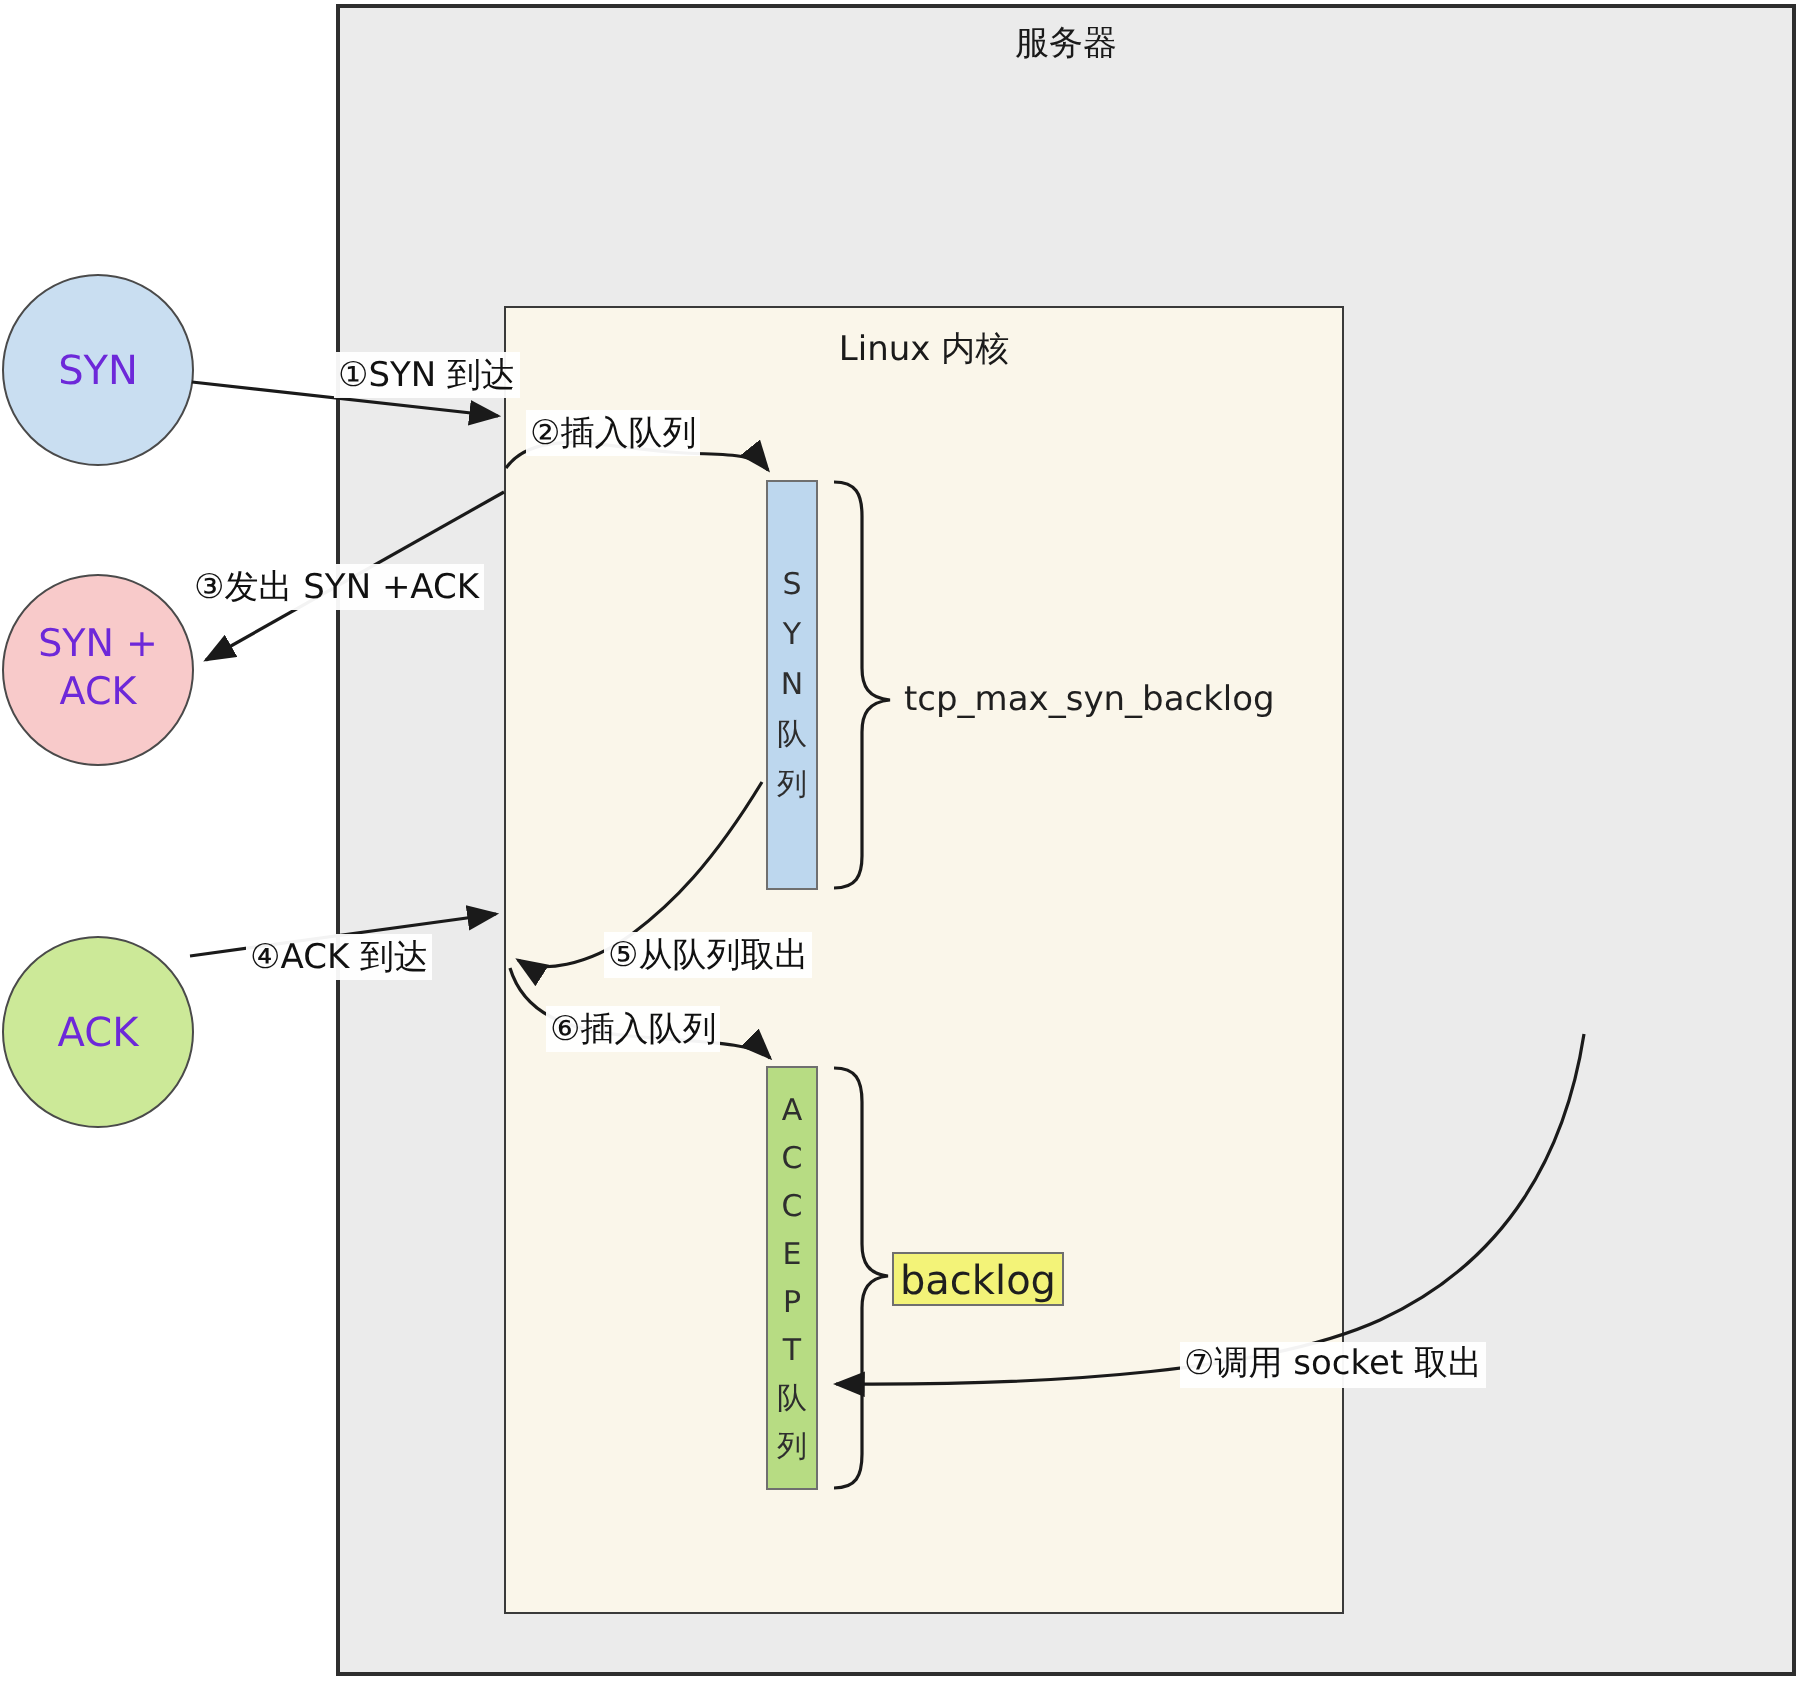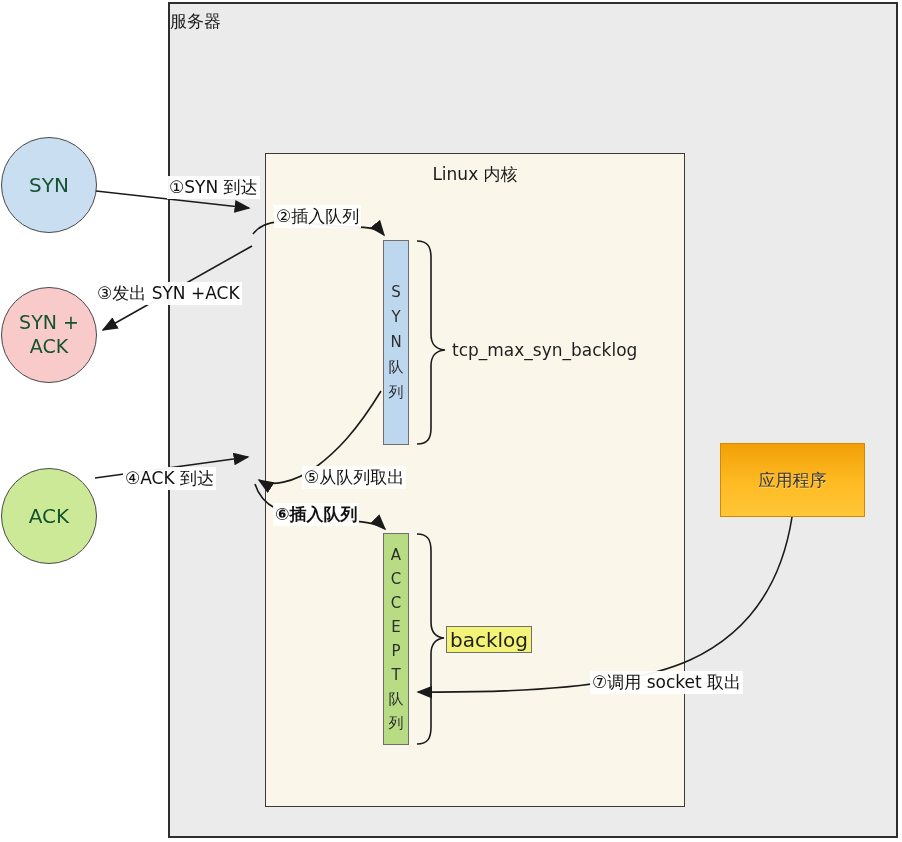--- a/index.html
+++ b/index.html
@@ -14,45 +14,44 @@
   .box { position: absolute; }
 
   
   #server-box {
     left: 168px; top: 2px; width: 730px; height: 836px;
     background: #ebebeb;
     border: 2px solid #2e2e2e;
   }
   #server-title {
     position: absolute; left: 0; top: 6px; width: 100%;
-    font-size: 17px; color: #1a1a1a;
+    text-align: center; font-size: 17px; color: #1a1a1a;
   }
 
   
   #kernel-box {
     left: 252px; top: 153px; width: 420px; height: 654px;
     background: #faf6ea;
     border: 1px solid #3a3a3a;
     z-index: 1;
-    margin-left: 13px;
   }
   #kernel-title {
     position: absolute; left: 0; top: 9px; width: 100%;
     text-align: center; font-size: 17px; color: #1a1a1a;
   }
 
   
   .circle {
     position: absolute;
     width: 96px; height: 96px;
     border-radius: 50%;
     border: 1.5px solid #4a4a4a;
     display: flex; flex-direction: column;
     align-items: center; justify-content: center;
-    font-size: 20px; color: #14532d;
+    font-size: 20px; color: #6d28d9;
     line-height: 1.25;
     z-index: 2;
   }
   #syn-circle     { left: 1px; top: 137px; background: #c9def1; }
   #synack-circle  { left: 1px; top: 287px; background: #f8caca; font-size: 19px; }
   #ack-circle     { left: 1px; top: 468px; background: #cce998; }
 
   
   .queue-bar {
     position: absolute;
@@ -94,25 +93,25 @@
   
   .step-label {
     position: absolute;
     background: rgba(255,255,255,0.95);
     font-size: 17px; color: #111;
     padding: 0 2px;
     white-space: nowrap;
     z-index: 4;
   }
   #step1-label { left: 121px; top: 176px; margin-left: 46px; }
-  #step2-label { left: 274px; top: 205px; }
+  #step2-label { left: 263px; top: 205px; }
   #step3-label { left: 95px;  top: 282px; }
   #step4-label { left: 123px; top: 467px; }
   #step5-label { left: 302px; top: 466px; }
-  #step6-label { left: 273px; top: 503px; font-weight: bold; }
+  #step6-label { left: 273px; top: 503px; }
   #step7-label {
     left: 590px; top: 671px;
     text-align: center; line-height: 23px;
   }
 
   
   #wire-layer {
     position: absolute; left: 0; top: 0;
     width: 902px; height: 842px;
     pointer-events: none;
@@ -168,23 +167,20 @@
     <div class="qchar">T</div>
     <div class="qchar">队</div>
     <div class="qchar">列</div>
   </div>
 
   <div id="syn-backlog-label">tcp_max_syn_backlog</div>
   <div id="backlog-box">
     <span>backlog</span>
   </div>
 
-  <div id="app-box">
-    <span>应用程序</span>
-  </div>
 
   <svg id="wire-layer" viewBox="0 0 902 842" xmlns="http://www.w3.org/2000/svg">
     <defs>
       <marker id="arrow" viewBox="0 0 10 8" refX="9" refY="4" markerWidth="10" markerHeight="8" orient="auto-start-reverse">
         <path d="M0,0 L10,4 L0,8 z" fill="#1a1a1a"></path>
       </marker>
     </defs>
 
     <path d="M96,191 L249,208" fill="none" stroke="#1a1a1a" stroke-width="1.6" marker-end="url(#arrow)"></path>
 

